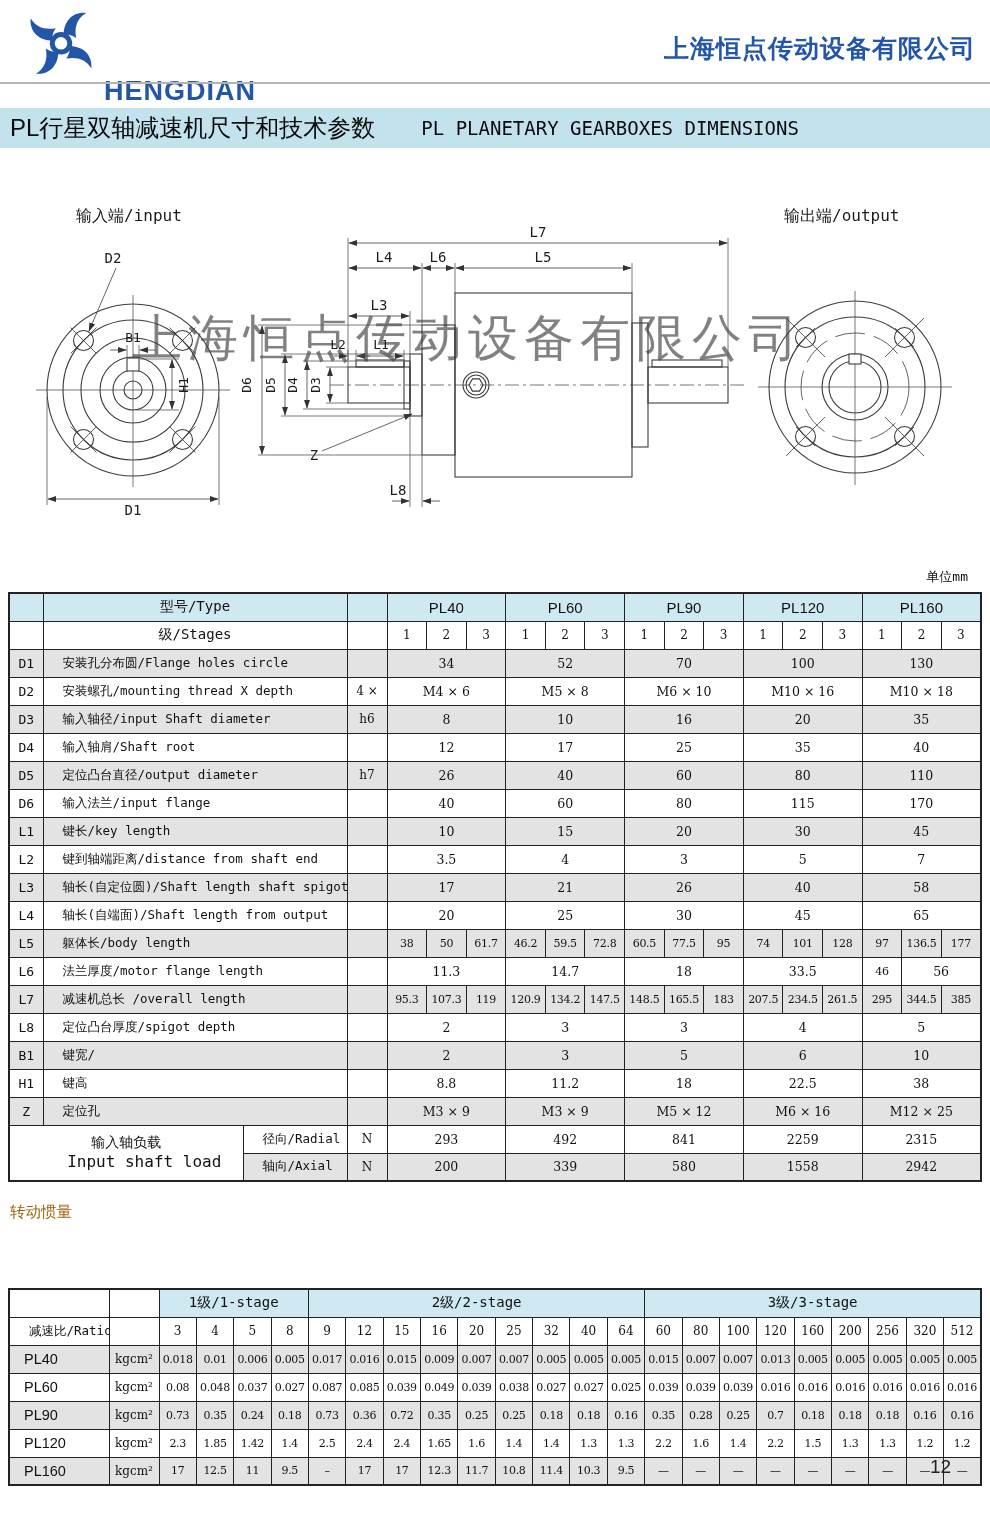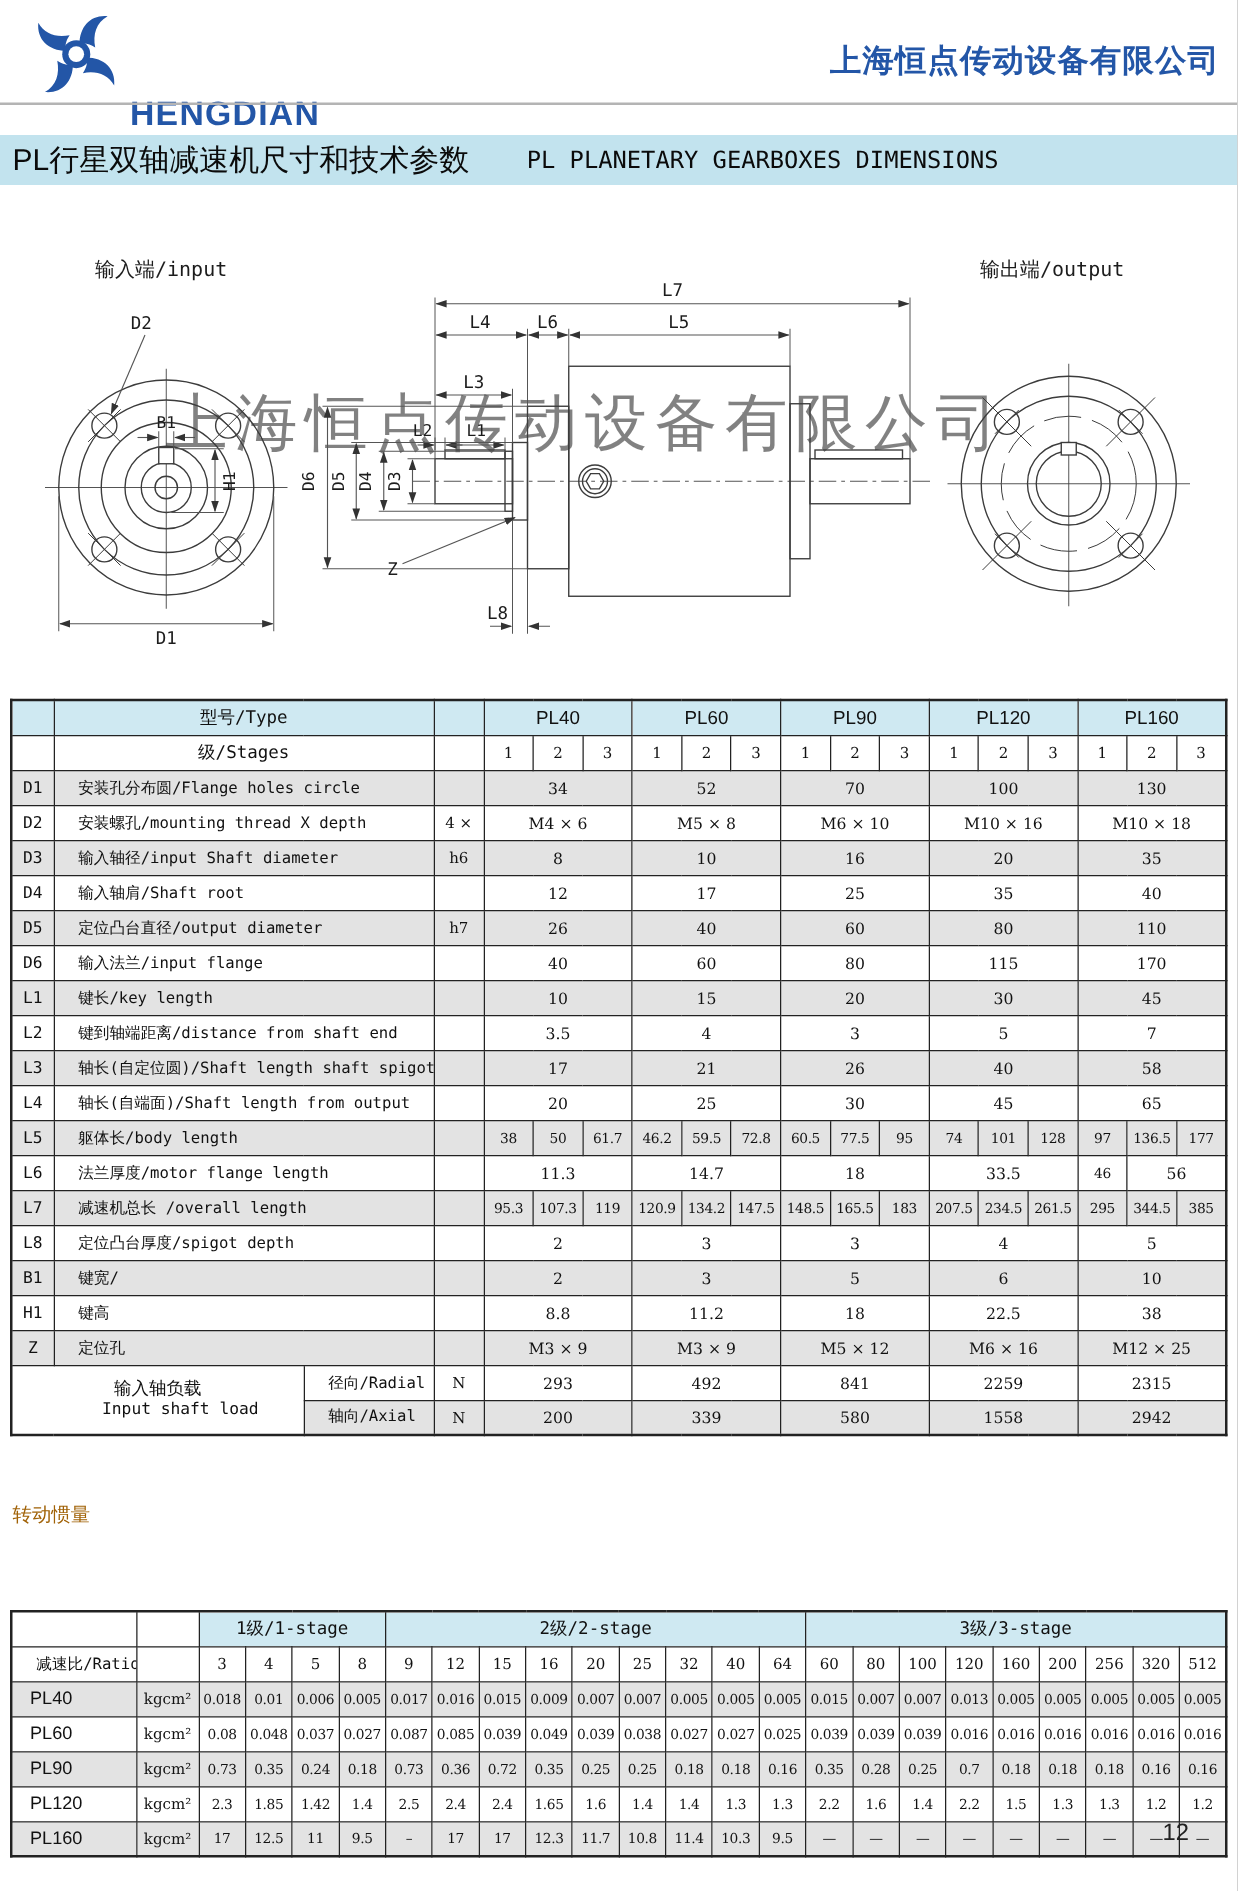--- a/index.html
+++ b/index.html
@@ -34,41 +34,41 @@
   .titlebar .zh{font-size:24px;font-weight:500;}
   .titlebar .en{font-size:19px;font-family:"DejaVu Sans Mono","Liberation Sans",sans-serif;}
   
   .drawing{position:absolute;left:0;top:155px;width:990px;height:402px;}
   svg text{font-family:"DejaVu Sans Mono","Liberation Sans",sans-serif;fill:#1c1c1c;}
   
   .unitnote{position:absolute;top:568px;right:22px;font-size:13px;
     font-family:"DejaVu Sans Mono","Liberation Sans",sans-serif;color:#111;}
   
   table{border-collapse:collapse;table-layout:fixed;position:absolute;left:8px;background:#fff;}
-  #main-table{top:559px;width:974px;}
+  #main-table{top:592px;width:974px;}
   #inertia-table{top:1288px;width:974px;}
   td{
     border:1px solid var(--line);text-align:center;vertical-align:middle;
     font-size:12.5px;color:#111;height:28px;overflow:hidden;white-space:nowrap;
     font-family:"DejaVu Sans Mono","Liberation Sans",sans-serif;
   }
   table{border:2px solid var(--line);}
   tr.gray td{background:var(--row-gray);}
   td.blue{background:var(--header-bg);}
   td.hdr-type{font-size:15px;font-family:"Liberation Sans",sans-serif;}
   td.hdr-label{font-size:14px;}
   td.sym{font-size:13px;}
   td.desc{text-align:left;padding-left:19px;font-size:12.5px;}
   td.val{font-family:"DejaVu Serif",serif;font-size:12.5px;}
   td.val-s{font-family:"DejaVu Serif",serif;font-size:11px;letter-spacing:-0.3px;}
   td.stage-num{font-family:"DejaVu Serif",serif;font-size:12px;}
   td.unitcol{font-family:"DejaVu Serif",serif;font-size:12px;}
   td.load-label{line-height:1.25;}
   td.load-label .zh{font-size:14px;}
-  td.load-label .en{font-size:13px;font-family:"DejaVu Sans Mono","Liberation Sans",sans-serif;margin-left:36px;}
+  td.load-label .en{font-size:16px;font-family:"DejaVu Sans Mono","Liberation Sans",sans-serif;margin-left:36px;}
   td.model{font-size:14.5px;font-family:"Liberation Sans",sans-serif;text-align:left;padding-left:14px;}
   .inertia-title{position:absolute;left:10px;top:1202px;font-size:15.5px;color:#a16207;text-align:center;}
   .pagenum{position:absolute;left:930px;top:1456px;font-size:19px;color:#222;
     font-family:"Liberation Sans",sans-serif;}
 </style>
 </head>
 <body>
 
 <div class="page">
 

